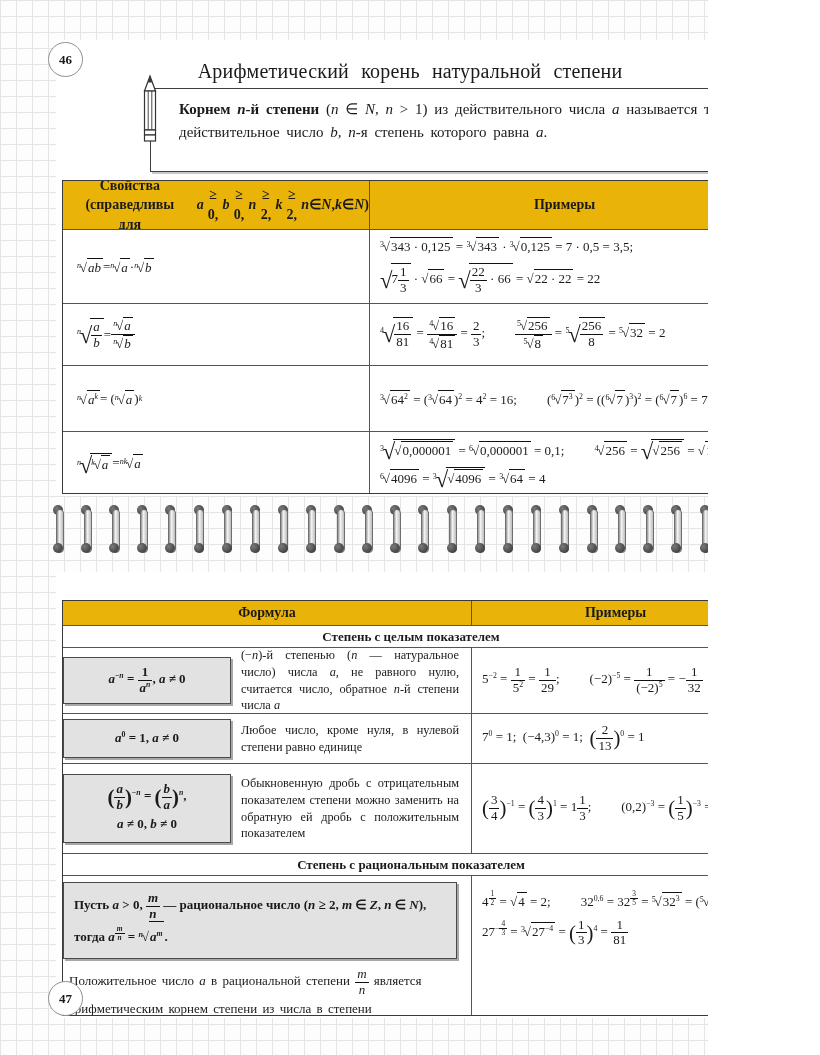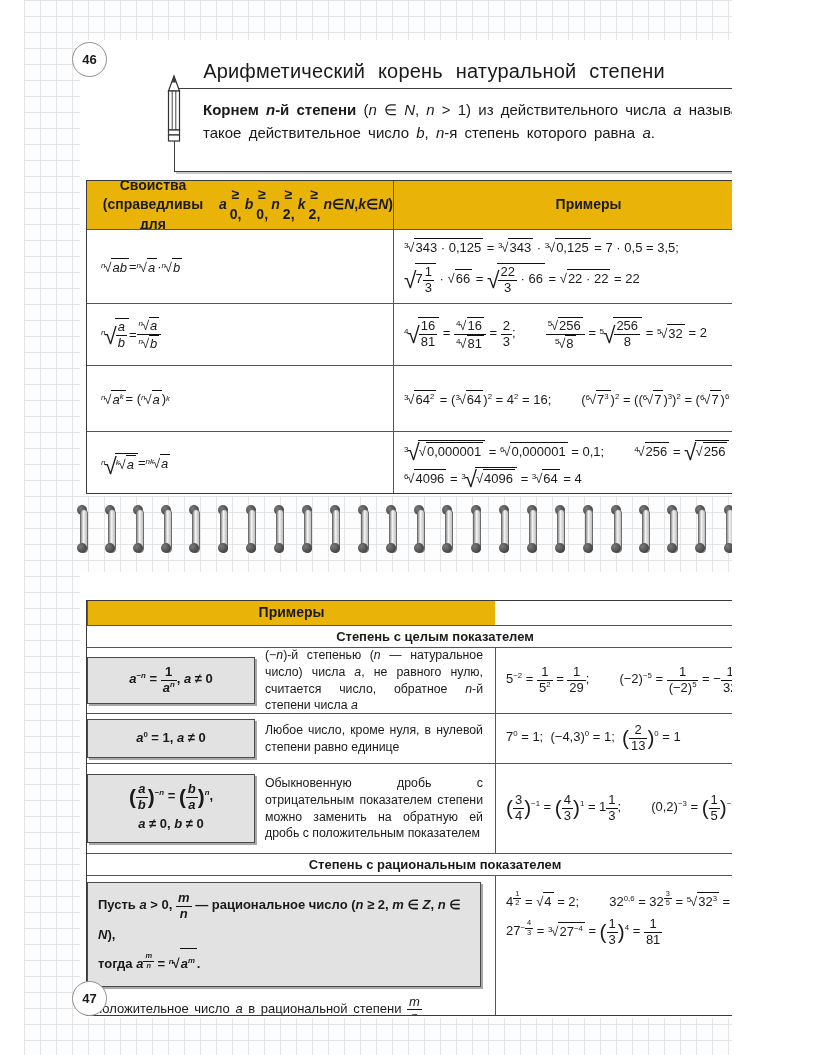--- a/index.html
+++ b/index.html
@@ -1,23 +1,22 @@
 <!DOCTYPE html>
 <html><head>
 <meta charset="utf-8">
 <style>
   html,body{margin:0;padding:0;background:#fff;}
   .page{
     position:relative;width:708px;height:1055px;overflow:hidden;
-    font-family:Liberation Sans, sans-serif;color:#1a1a1a;
+    font-family:Liberation Serif, serif;color:#1a1a1a;
     background-color:#fdfdfd;
     background-image:linear-gradient(#e3e6e8 1px,transparent 1px),
                      linear-gradient(90deg,#e3e6e8 1px,transparent 1px);
     background-size:16px 16px;
-    margin-left:24px;
   }
   .panel{position:absolute;background:#ffffff;}
   .panel-top{left:56px;top:40px;width:710px;height:456px;}
   .panel-bottom{left:56px;top:572px;width:710px;height:446px;}
   .badge{position:absolute;width:33px;height:33px;border:1.2px solid #8f8f8f;border-radius:50%;
     background:#fff;display:flex;align-items:center;justify-content:center;
     font-weight:bold;font-size:13px;z-index:6;}
   .badge-top{left:48px;top:42px;}
   .badge-bottom{left:48px;top:981px;}
   .sec-title{position:absolute;left:62px;width:696px;text-align:center;font-size:20px;
@@ -209,20 +208,21 @@
       <div class="ring">
         <span class="bar"></span>
       </div>
       <div class="ring">
         <span class="bar"></span>
       </div>
     </div>
 
 
   <div class="tbl t2">
+    <div class="cell hdr">Формула</div>
     <div class="cell hdr bl">Примеры</div>
 
     <div class="cell bt subband">Степень с целым показателем</div>
 
     <div class="cell bt fcell">
       <div class="fbox"><i>a</i><sup>−<i>n</i></sup> = <i class="f"><i class="n">1</i><i class="d"><i>a</i><sup><i>n</i></sup></i></i>, <i>a</i> ≠ 0</div>
       <div class="desc">(−<i>n</i>)-й степенью (<i>n</i> — натуральное число) числа <i>a</i>, не равного нулю, считается число, обратное <i>n</i>-й степени числа <i>a</i></div>
     </div>
     <div class="cell bt bl ex">
         <div class="exline">5<sup>−2</sup> = <i class="f"><i class="n">1</i><i class="d">5<sup>2</sup></i></i> = <i class="f"><i class="n">1</i><i class="d">29</i></i>;<span class="gap"></span>(−2)<sup>−5</sup> = <i class="f"><i class="n">1</i><i class="d">(−2)<sup>5</sup></i></i> = −<i class="f"><i class="n">1</i><i class="d">32</i></i></div>

